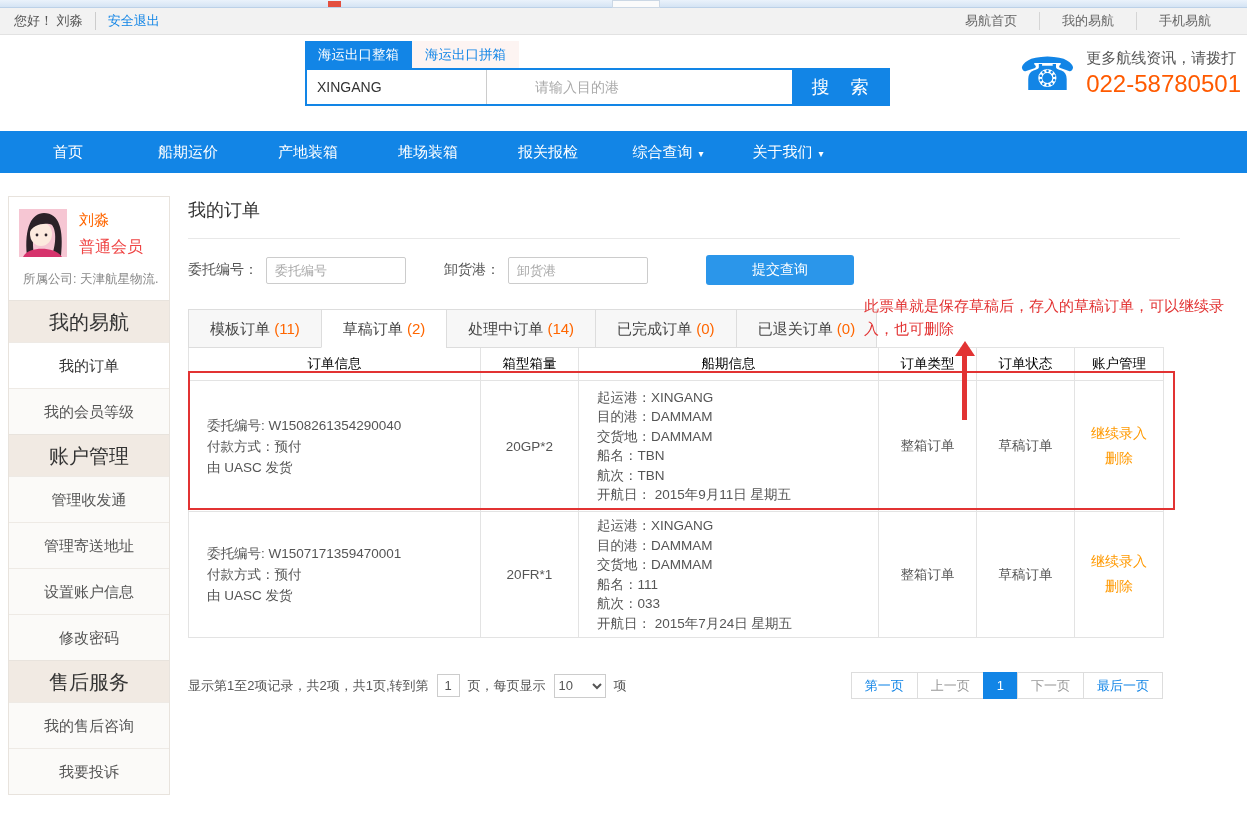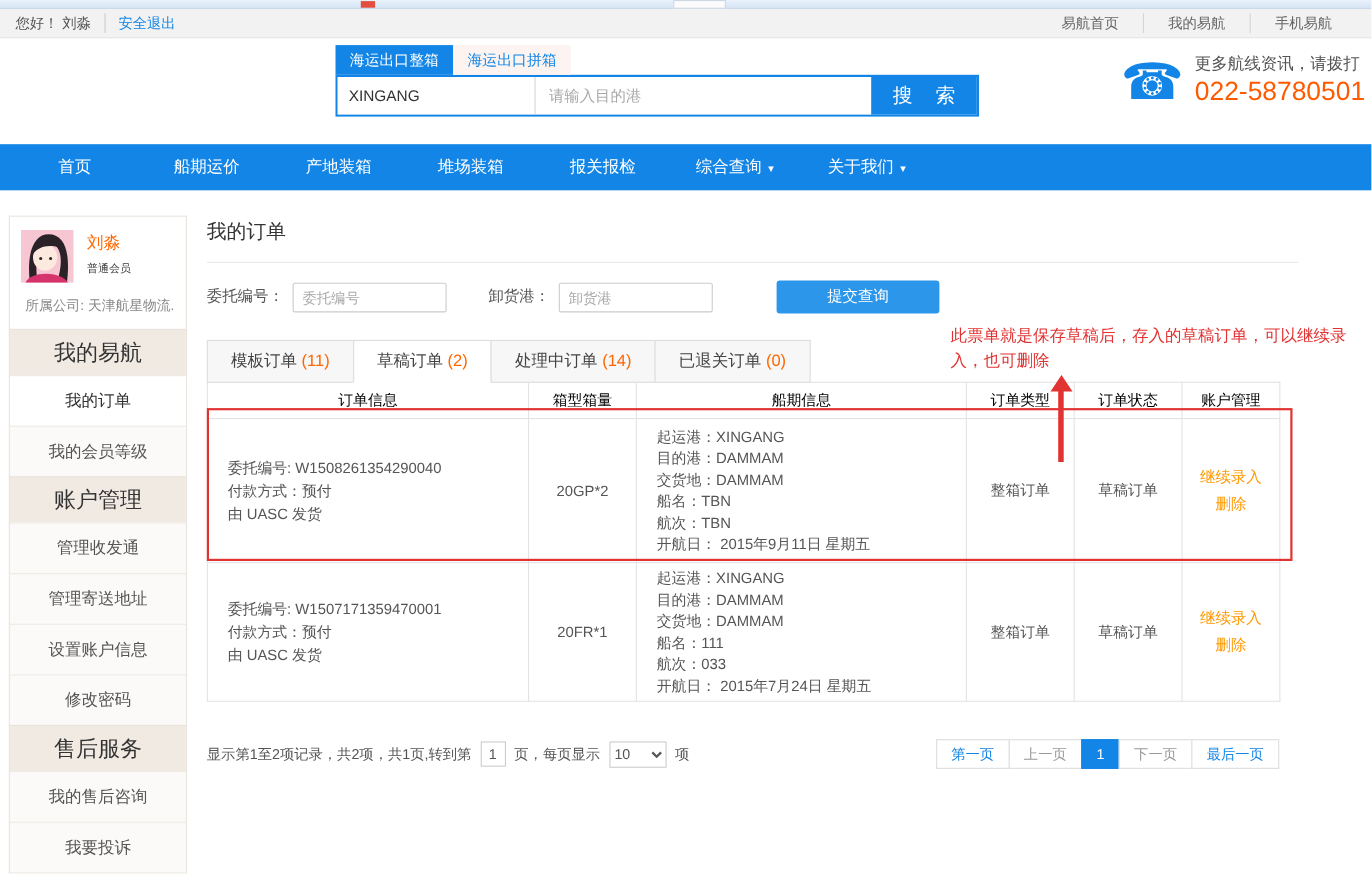--- a/index.html
+++ b/index.html
@@ -25,21 +25,21 @@
   .logo { position:absolute; left:16px; top:14px; width:215px; height:66px; cursor:pointer; }
   .logo-swoosh { position:absolute; left:0; top:28px; }
   .logo-cn { position:absolute; left:58px; top:2px; font-size:19px; font-weight:bold; color:#1a3f8e; letter-spacing:24px; white-space:nowrap; }
   .logo-en { position:absolute; left:40px; top:26px; font-size:22px; font-weight:bold; color:#1a3f8e; white-space:nowrap; }
 
   .searchbox { position:absolute; left:305px; top:6px; width:585px; }
   .search-tabs { display:flex; }
   .stab { height:27px; line-height:27px; padding:0 13px; font-size:13.5px; cursor:pointer; }
   .stab.active { background:#1285e6; color:#fff; }
   .stab.inactive { background:#fdf4f2; color:#1285e6; }
-  .search-bar { display:flex; border:2px solid #1285e6; height:38px; background:#fff; }
+  .search-bar { display:flex; border:2px solid #1285e6; height:38px; background:#fff;gap:36px; }
   .si1 { width:180px; border:none; border-right:1px solid #ccc; padding:0 10px; font-size:14px; color:#333; outline:none; }
   .si2 { flex:1; border:none; padding:0 12px; font-size:14px; color:#333; outline:none; }
   input::placeholder { color:#aaa; }
   .sbtn { width:96px; background:#1285e6; color:#fff; border:none; font-size:18px; letter-spacing:8px; padding-left:8px; cursor:pointer; }
 
   .hotline { position:absolute; right:6px; top:14px; display:flex; align-items:center; }
   .phone-icon { font-size:46px; color:#1285e6; margin-right:10px; line-height:1; }
   .hot-tip { font-size:15px; color:#555; }
   .hot-num { font-size:24px; color:#ff5a00; margin-top:2px; }
 
@@ -47,21 +47,21 @@
   .nav { height:42px; background:#1285e6; display:flex; padding-left:8px; }
   .nav-item { width:120px; text-align:center; line-height:42px; color:#fff; font-size:15px; cursor:pointer; white-space:nowrap; }
   .caret { font-size:10px; margin-left:6px; }
 
   
   .sidebar { position:absolute; left:8px; top:196px; width:162px; border:1px solid #e8e3dd; background:#fff; }
   .profile { padding:12px 10px 0; overflow:hidden; }
   .avatar { width:48px; height:48px; float:left; }
   .pname { margin-left:60px; padding-top:2px; }
   .uname { color:#ff6600; font-size:15px; }
-  .ulevel { color:#404040; font-size:10px; margin-top:7px; }
+  .ulevel { color:#ef4444; font-size:16px; margin-top:7px; }
   .company { clear:both; padding:13px 2px 12px 4px; font-size:12.5px; color:#888; white-space:nowrap; overflow:hidden; }
   .m-section { height:42px; line-height:42px; text-align:center; font-size:20px; color:#333; background:#f1eae3; border-top:1px solid #e8e3dd; cursor:pointer; }
   .m-item { height:46px; line-height:46px; text-align:center; font-size:15px; color:#555; background:#fbfaf8; border-top:1px solid #eeeae5; cursor:pointer; }
   .m-item.active { background:#fff; color:#333; }
 
   
   .main { position:absolute; left:188px; top:198px; width:992px; }
   .main-title { font-size:18px; color:#333; padding-bottom:16px; border-bottom:1px solid #e8e8e8; }
   .filters { display:flex; align-items:center; margin-top:16px; font-size:14px; color:#555; height:30px; }
   .f-input { width:140px; height:27px; border:1px solid #ccc; border-radius:2px; margin-left:8px; padding:0 8px; font-size:13px; color:#333; outline:none; }
@@ -193,20 +193,21 @@
       <input class="f-input" placeholder="委托编号" style="">
       <span class="f-label2">卸货港：</span>
       <input class="f-input" placeholder="卸货港" style="">
       <button class="submit-btn">提交查询</button>
     </div>
 
     <div class="order-tabs">
       <div class="otab"><span>模板订单 </span><span class="cnt">(11)</span></div>
       <div class="otab active"><span>草稿订单 </span><span class="cnt">(2)</span></div>
       <div class="otab"><span>处理中订单 </span><span class="cnt">(14)</span></div>
+      <div class="otab"><span>已完成订单 </span><span class="cnt">(0)</span></div>
       <div class="otab"><span>已退关订单 </span><span class="cnt">(0)</span></div>
     </div>
 
     <table class="orders-table">
       <colgroup>
           <col style="width:292px">
           <col style="width:98px">
           <col style="width:300px">
           <col style="width:98px">
           <col style="width:98px">

